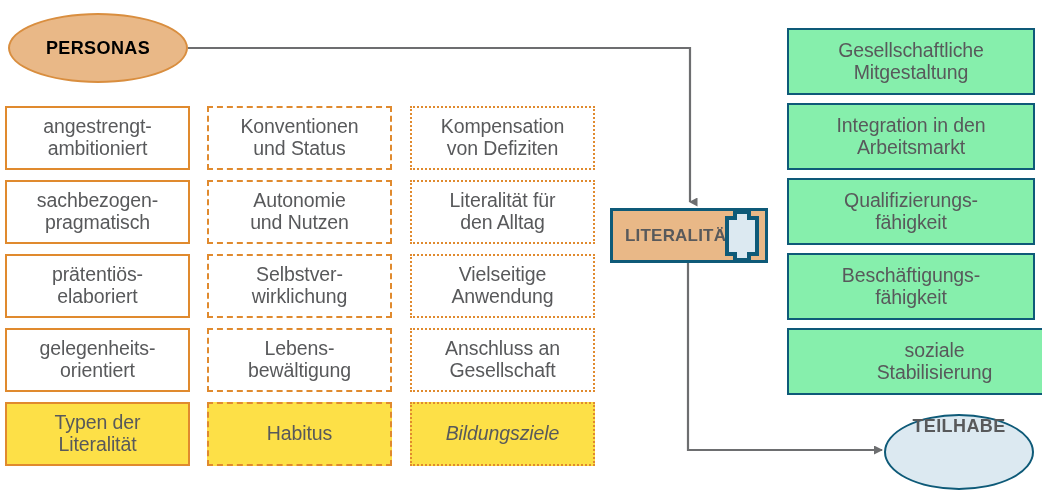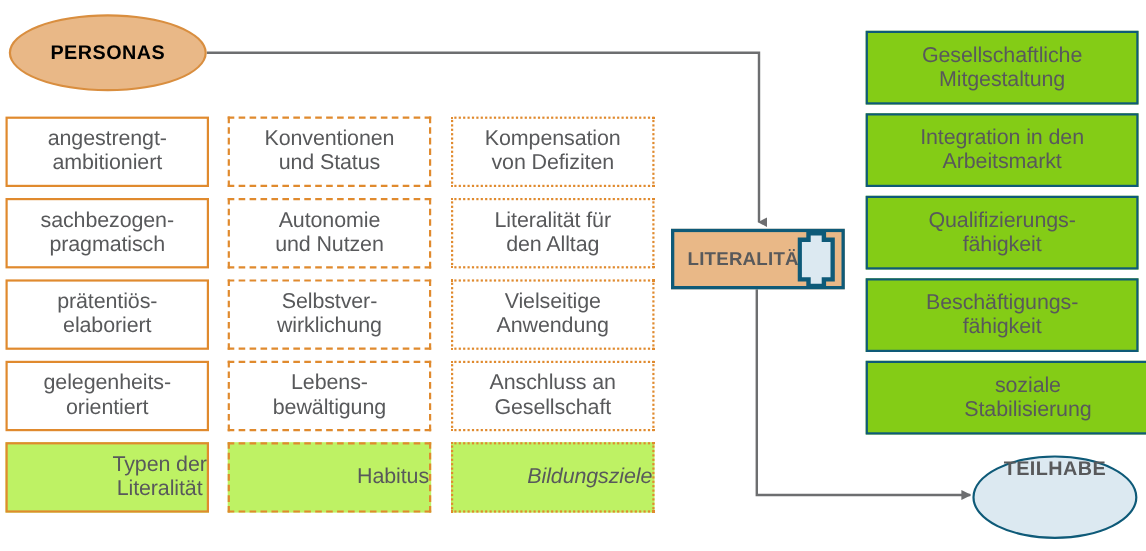--- a/index.html
+++ b/index.html
@@ -34,21 +34,21 @@
     letter-spacing: -0.1px;
   }
   .node .txt { white-space: pre-line; display: block; }
 
   
   .attr-box { background: #ffffff; }
   .col-a .attr-box { border: 2.5px solid #E08A2E; }
   .col-b .attr-box { border: 2.5px dashed #E08A2E; }
   .col-c .attr-box { border: 2.5px dotted #E08A2E; }
 
-  .summary-box { background: #bef264; color: #58595b; justify-content: flex-end; }
+  .summary-box { background: #fde047; color: #58595b; }
   .col-a .summary-box { border: 2.5px solid #E08A2E; }
   .col-b .summary-box { border: 2.5px dashed #E08A2E; }
   .col-c .summary-box { border: 2.5px dotted #E08A2E; font-style: italic; }
 
   
   .ellipse-personas {
     position: absolute;
     box-sizing: border-box;
     background: #E9B887;
     border: 2px solid #D98E3F;
@@ -93,21 +93,21 @@
   .book-icon {
     position: absolute;
     right: 6px;
     top: 50%;
     transform: translateY(-50%);
     width: 34px;
     height: 52px;
   }
   
   .outcome-box {
-    background: #84cc16;
+    background: #86efac;
     border: 2.5px solid #0E5A78;
   }
   
   .connectors {
     position: absolute;
     left: 0; top: 0;
     width: 1042px; height: 501px;
     pointer-events: none;
   }
 </style>

